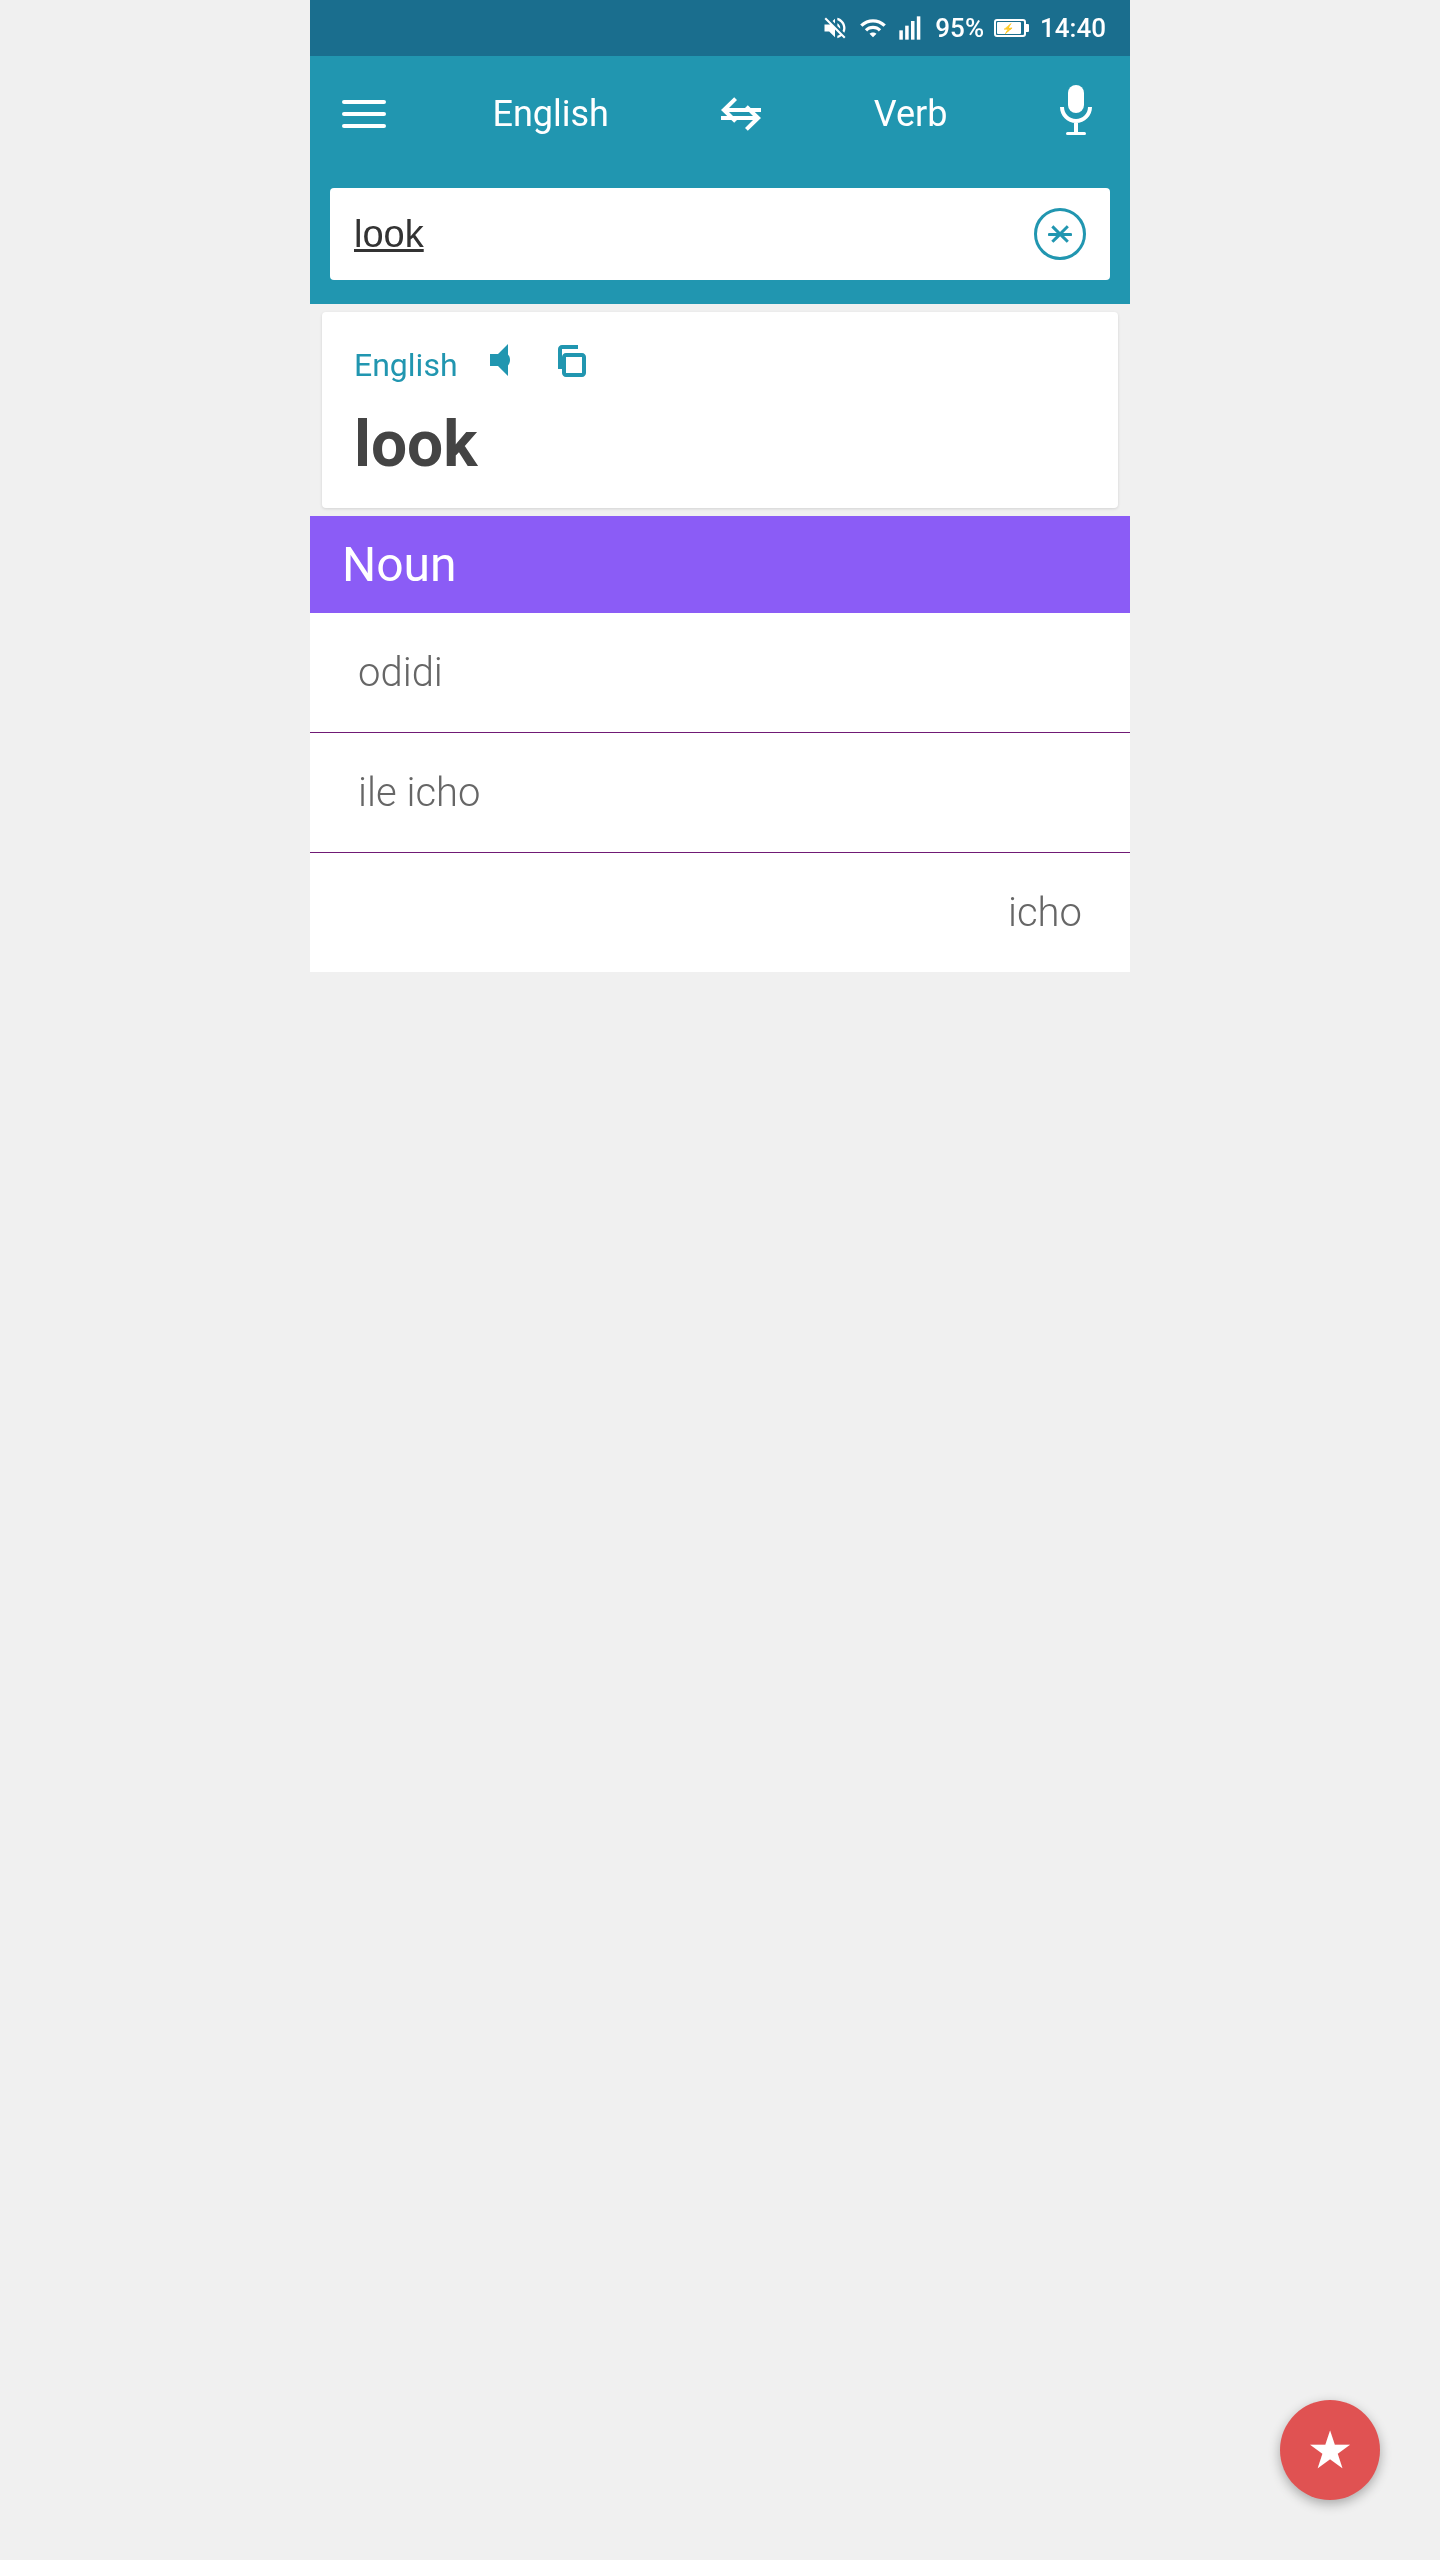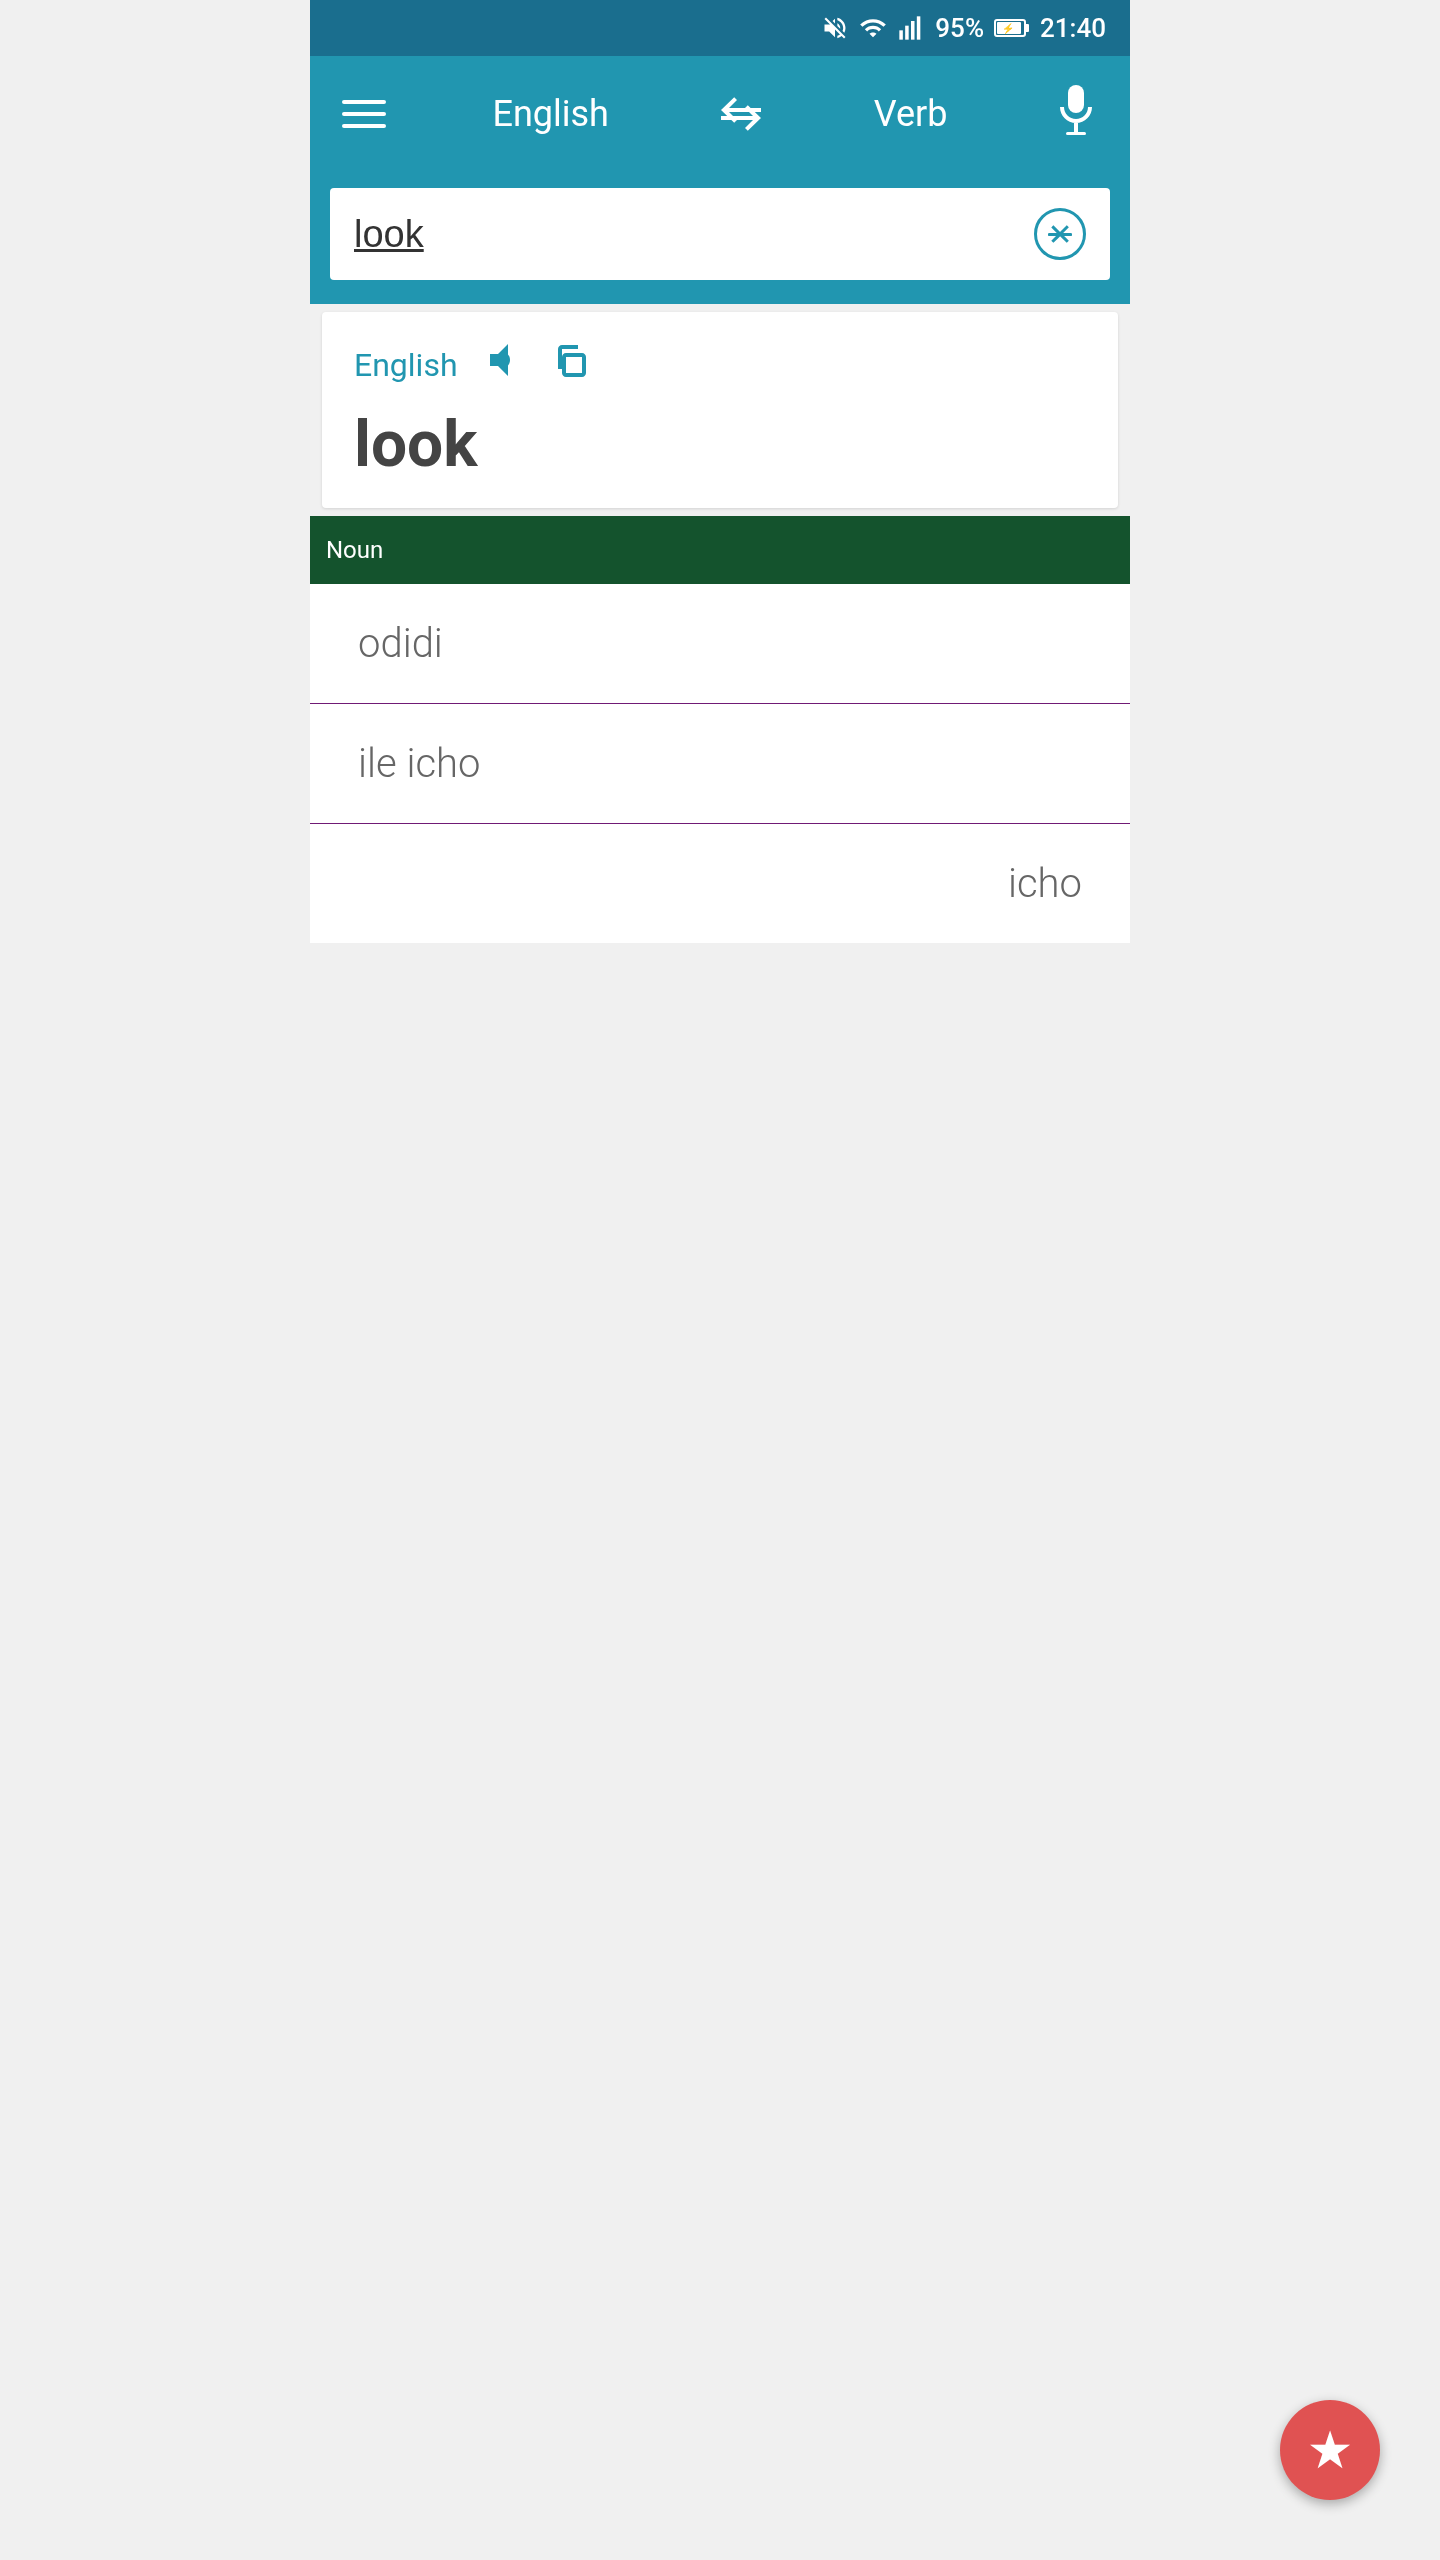--- a/index.html
+++ b/index.html
@@ -174,24 +174,24 @@
 
     .card-word {
       font-size: 64px;
       font-weight: 700;
       color: #444;
       line-height: 1.1;
     }
 
     
     .section-header {
-      background: #14532d;
-      padding: 20px 16px;
-      color: white;
-      font-size: 24px;
+      background: #8b5cf6;
+      padding: 20px 32px;
+      color: white;
+      font-size: 48px;
       font-weight: 400;
     }
 
     
     .translation-item {
       background: white;
       padding: 36px 48px;
       border-bottom: 1px solid #701a75;
       font-size: 40px;
       color: #666;
@@ -246,21 +246,21 @@
       <rect x="17" y="2" width="3" height="20" fill="white"></rect>
     </svg>
     <span class="status-text">95%</span>
 
     <svg width="36" height="28" viewBox="0 0 36 24" fill="white">
       <rect x="1" y="4" width="30" height="16" rx="2" ry="2" stroke="white" stroke-width="2" fill="none"></rect>
       <rect x="31" y="8" width="4" height="8" rx="1" fill="white"></rect>
       <rect x="3" y="6" width="24" height="12" rx="1" fill="white"></rect>
       <text x="15" y="16" font-size="10" fill="#2196b0" text-anchor="middle" font-weight="bold">⚡</text>
     </svg>
-    <span class="status-text">21:40</span>
+    <span class="status-text">14:40</span>
   </div>
 </div>
 
 <div class="app-bar">
 
   <div class="app-bar-menu">
     <div class="menu-line"></div>
     <div class="menu-line"></div>
     <div class="menu-line"></div>
   </div>

